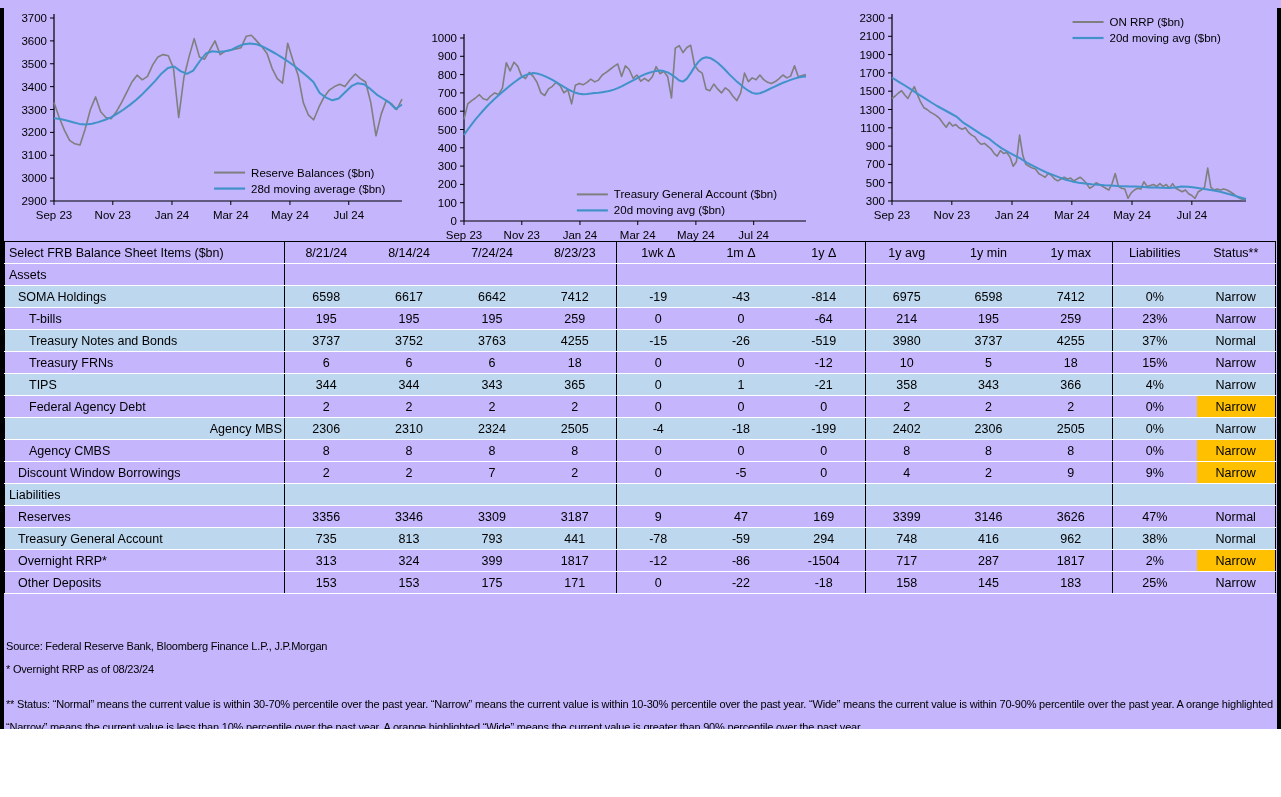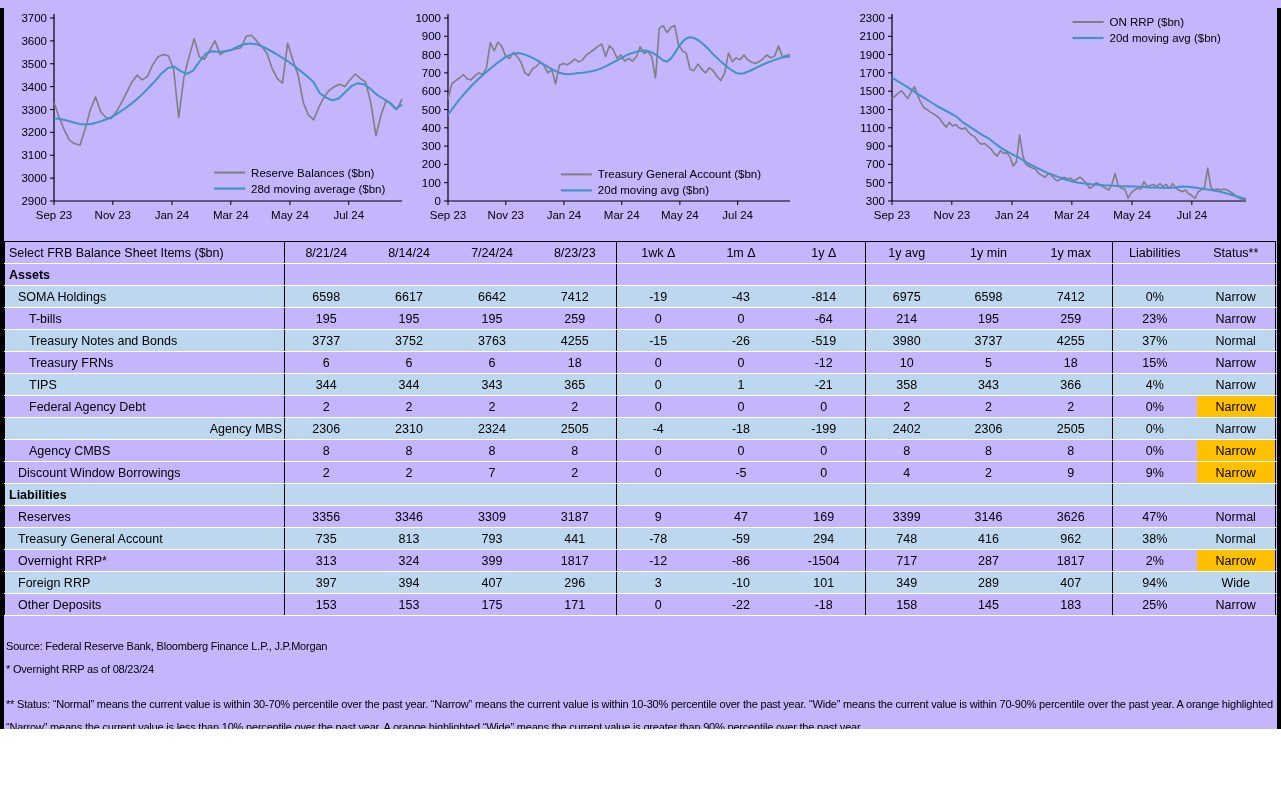--- a/index.html
+++ b/index.html
@@ -13,21 +13,21 @@
   svg text{font-family:"Liberation Sans",sans-serif;fill:#000;}
   table.bs{position:absolute;top:241px;left:4px;width:1272px;border-collapse:collapse;
            table-layout:fixed;font-size:12.5px;border:1.5px solid #000;}
   table.bs th,table.bs td{height:21px;padding:0 2px;text-align:center;font-weight:normal;
            white-space:nowrap;overflow:hidden;border-bottom:1px solid #fff;}
   table.bs thead tr{border-bottom:1.5px solid #000;}
   table.bs th:first-child,table.bs td:first-child{text-align:left;margin-left:24px;}
   table.bs .v-r{border-right:1.5px solid #000;}
   tr.shaded td{background:#BDD7EE;}
   tr.rule-top{border-top:1.5px solid #000;}
-  tr.section td{font-weight:bold;}
+  tr.section td{font-weight:normal;}
   td.status-orange{background:#FFC000;}
   .footnotes{position:absolute;left:6px;top:635px;width:1268px;font-size:11px;
              letter-spacing:-0.2px;line-height:23px;}
   .fn-source{margin-bottom:0;}
   .fn-note1{margin-top:0;}
   .fn-note2{margin-top:12px;}
 </style>
 </head>
 <body>
 
@@ -69,21 +69,21 @@
         <text x="283.944" y="215" text-anchor="middle" font-size="11.5">May 24</text>
         <line x1="342.756" y1="197" x2="342.756" y2="201" stroke="#000" stroke-width="1"></line>
         <text x="342.756" y="215" text-anchor="middle" font-size="11.5">Jul 24</text>
         <path d="M48.0 98.6L53.2 113.5L58.4 126.1L63.6 136.4L68.8 139.8L74.0 141.0L79.2 124.9L84.4 105.5L89.6 92.9L94.7 107.8L99.9 113.5L105.1 114.7L110.3 107.8L115.5 98.6L120.7 88.3L125.9 78.0L131.1 71.2L136.3 75.8L141.5 72.3L146.7 60.9L151.9 52.9L157.1 50.6L162.3 51.7L167.5 64.3L172.7 113.5L177.9 73.5L183.0 52.9L188.2 34.6L193.4 52.9L198.6 55.2L203.8 46.0L209.0 36.9L214.2 50.6L219.4 47.2L224.6 46.0L229.8 44.9L235.0 43.7L240.2 32.3L245.4 31.2L250.6 36.9L255.8 42.6L261.0 49.5L266.1 64.3L271.3 74.6L276.5 79.2L281.7 39.2L286.9 56.3L292.1 71.2L297.3 98.6L302.5 111.2L307.7 115.8L312.9 103.2L318.1 92.9L323.3 86.1L328.5 82.6L333.7 80.3L338.9 82.6L344.1 75.8L349.3 70.0L354.4 74.6L359.6 78.0L364.8 98.6L370.0 131.8L375.2 110.1L380.4 96.3L385.6 99.8L390.8 105.5L396.0 95.2" fill="none" stroke="#7F7F7F" stroke-width="1.6" stroke-linejoin="round"></path>
         <path d="M48.0 114.2L54.3 115.1L60.7 116.5L67.0 118.3L73.3 119.9L79.6 120.6L86.0 119.7L92.3 118.1L98.6 116.0L104.9 113.3L111.3 109.6L117.6 105.5L123.9 100.9L130.3 95.7L136.6 89.9L142.9 83.5L149.2 76.9L155.6 69.4L161.9 63.9L168.2 62.5L174.5 67.1L180.9 69.8L187.2 66.6L193.5 57.5L199.9 49.5L206.2 47.2L212.5 47.9L218.8 47.2L225.2 46.0L231.5 42.6L237.8 40.3L244.1 39.4L250.5 40.3L256.8 42.6L263.1 46.0L269.5 49.5L275.8 53.3L282.1 57.5L288.4 62.0L294.8 67.1L301.1 72.3L307.4 78.0L313.7 89.0L320.1 93.6L326.4 96.3L332.7 94.5L339.1 88.3L345.4 82.2L351.7 79.2L358.0 80.3L364.4 84.9L370.7 90.6L377.0 94.5L383.3 98.6L389.7 105.0L396.0 100.5" fill="none" stroke="#4192C9" stroke-width="2" stroke-linejoin="round"></path>
         <line x1="208.08" y1="168.57" x2="239.08" y2="168.57" stroke="#7F7F7F" stroke-width="2"></line>
         <text x="245.08" y="172.57" font-size="11.5">Reserve Balances ($bn)</text>
         <line x1="208.08" y1="184.57" x2="239.08" y2="184.57" stroke="#4192C9" stroke-width="2.2"></line>
         <text x="245.08" y="188.57" font-size="11.5">28d moving average ($bn)</text>
       </svg></div>
-  <div class="chart" id="chart1" style="left:408px;"><svg width="418" height="233">
+  <div class="chart" id="chart1" style="left:424px;margin-top:20px;"><svg width="418" height="233">
         <line x1="40" y1="10" x2="40" y2="197" stroke="#000" stroke-width="1.2"></line>
         <line x1="40" y1="197" x2="382" y2="197" stroke="#000" stroke-width="1.2"></line>
         <line x1="36" y1="14" x2="40" y2="14" stroke="#000" stroke-width="1"></line>
         <text x="33" y="18" text-anchor="end" font-size="11.5">1000</text>
         <line x1="36" y1="32.3" x2="40" y2="32.3" stroke="#000" stroke-width="1"></line>
         <text x="33" y="36.3" text-anchor="end" font-size="11.5">900</text>
         <line x1="36" y1="50.599999999999994" x2="40" y2="50.599999999999994" stroke="#000" stroke-width="1"></line>
         <text x="33" y="54.599999999999994" text-anchor="end" font-size="11.5">800</text>
         <line x1="36" y1="68.9" x2="40" y2="68.9" stroke="#000" stroke-width="1"></line>
         <text x="33" y="72.9" text-anchor="end" font-size="11.5">700</text>
@@ -402,35 +402,20 @@
           <td class="v-r">1817</td>
           <td>-12</td>
           <td>-86</td>
           <td class="v-r">-1504</td>
           <td>717</td>
           <td>287</td>
           <td class="v-r">1817</td>
           <td>2%</td>
           <td class="status-orange">Narrow</td>
         </tr>
-        <tr class="shaded">
-          <td class="v-r" style="padding-left: 13px;">Foreign RRP</td>
-          <td>397</td>
-          <td>394</td>
-          <td>407</td>
-          <td class="v-r">296</td>
-          <td>3</td>
-          <td>-10</td>
-          <td class="v-r">101</td>
-          <td>349</td>
-          <td>289</td>
-          <td class="v-r">407</td>
-          <td>94%</td>
-          <td class="status-orange">Wide</td>
-        </tr>
         <tr>
           <td class="v-r" style="padding-left: 13px;">Other Deposits</td>
           <td>153</td>
           <td>153</td>
           <td>175</td>
           <td class="v-r">171</td>
           <td>0</td>
           <td>-22</td>
           <td class="v-r">-18</td>
           <td>158</td>

